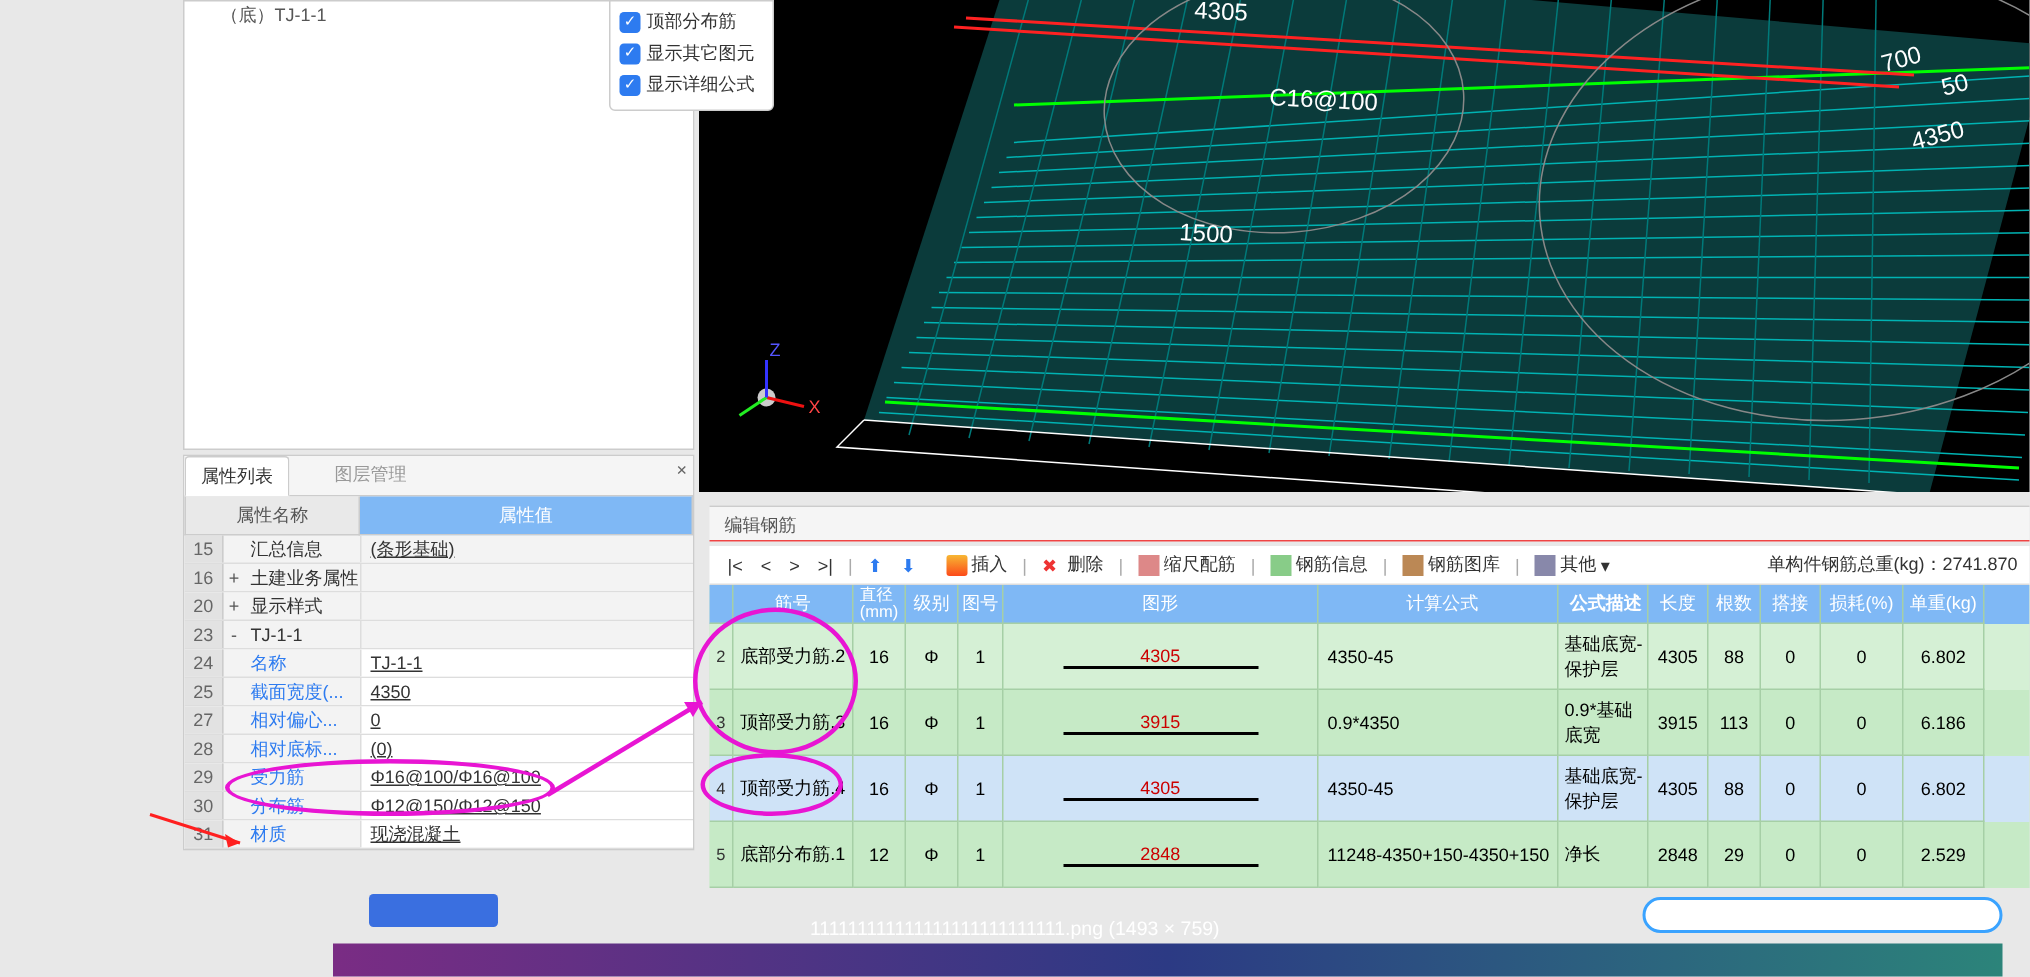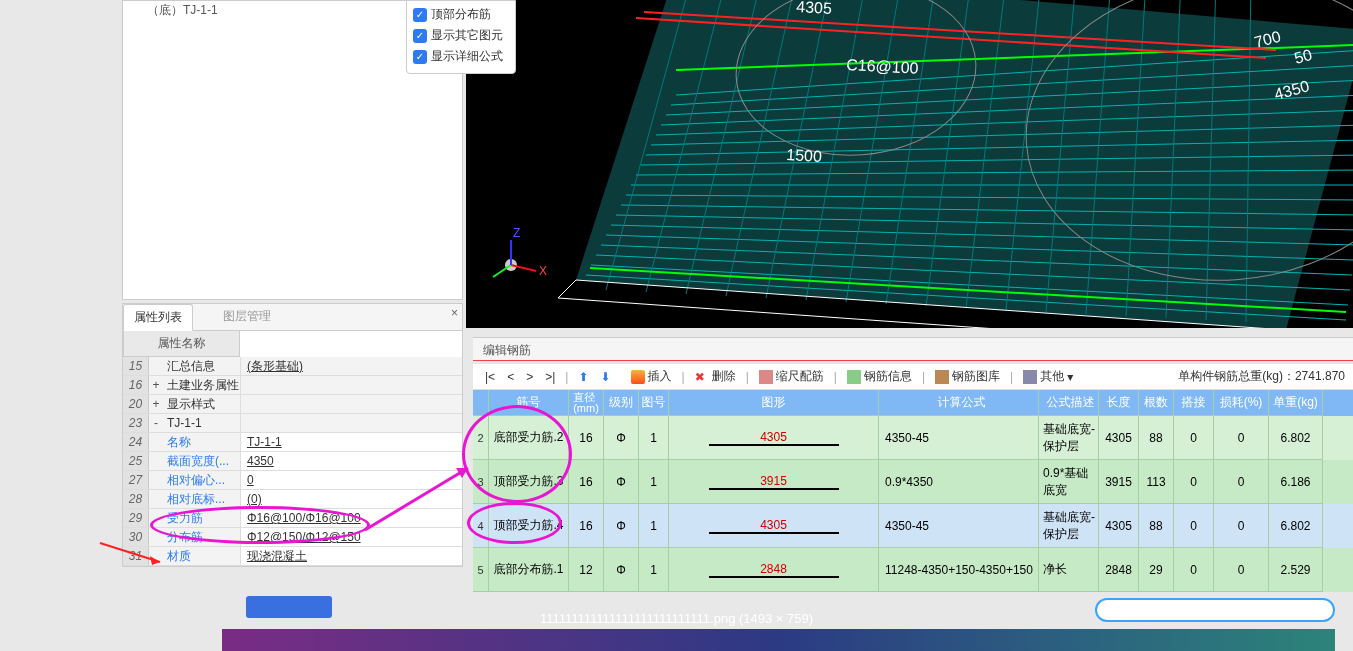--- a/index.html
+++ b/index.html
@@ -27,21 +27,21 @@
   .prop-panel { position: absolute; left: 122px; top: 303px; width: 341px; background:#fff; border:1px solid #ccc; }
   .close-x { position:absolute; right:4px; top:2px; color:#666; cursor:pointer; font-size:12px;}
   .tabs { display:flex; border-bottom:1px solid #ccc; background:#f5f5f5;gap:20px; }
   .tab { padding: 4px 10px; color:#999; }
   .tab.active { background:#fff; color:#333; border:1px solid #ccc; border-bottom-color:#fff; margin-bottom:-1px; border-radius:3px 3px 0 0; }
   .grid-head { display:flex; }
   .grid-head .h1 { width: 117px; background:#e9e9e9; border:1px solid #ccc; border-top:none; text-align:center; padding:4px 0; color:#555;}
   .grid-head .h2 { flex:1; background:#7fb8f5; border:1px solid #ccc; border-top:none; border-left:none; text-align:center; padding:4px 0; color:#fff;}
   .grid-row { display:flex; border-bottom:1px solid #ddd; height:19px; align-items:center; background:#f3f3f3;}
   .grid-row:nth-child(odd){ background:#f3f3f3;}
-  .grid-row .rn { width:26px; text-align:left; color:#666; background:#e2e2e2; border-right:1px solid #ccc; align-self:stretch; display:flex;align-items:center;justify-content:center;font-style:italic;}
+  .grid-row .rn { width:26px; text-align:left; color:#666; background:#e2e2e2; border-right:1px solid #ccc; align-self:stretch; display:flex;align-items:center;justify-content:center;}
   .grid-row .ex { width:14px; text-align:center; color:#555; }
   .grid-row .nm { width:77px; color:#333; padding-left:4px; white-space:nowrap; overflow:hidden; }
   .grid-row .nm.blue { color:#2d7bf0; }
   .grid-row .vl { flex:1; padding-left:6px; color:#333; background:#fff; align-self:stretch; display:flex;align-items:center; border-left:1px solid #ddd;text-decoration:underline;}
   .grid-row .vl.gray { background:#f3f3f3;}
   .ellipse-mark { position:absolute; border:3px solid #e815d3; border-radius:50%; pointer-events:none; z-index:60;}
   .arrow-mark { position:absolute; z-index:60; }
 
   
   .edit-bar-title { position:absolute; left:473px; top:337px; right:0; height:24px; background:#f5f5f5; border-top:1px solid #ccc; border-bottom:1px solid #ef4444; padding:4px 10px; color:#555;}
@@ -188,20 +188,21 @@
   </div>
 
   <div class="prop-panel">
     <span class="close-x">×</span>
     <div class="tabs">
       <div class="tab active">属性列表</div>
       <div class="tab">图层管理</div>
     </div>
     <div class="grid-head">
       <div class="h1">属性名称</div>
+      <div class="h2">属性值</div>
     </div>
     <div>
       <div class="grid-row">
           <div class="rn">15</div>
           <div class="ex"></div>
           <div class="nm">汇总信息</div>
           <div class="vl gray">(条形基础)</div>
         </div>
       <div class="grid-row">
           <div class="rn">16</div>
@@ -325,21 +326,21 @@
   <div class="rebar-tbl">
     <div class="rt-head">
       <div class="c-idx"></div>
       <div class="c-name">筋号</div>
       <div class="c-dia" style="white-space:pre; font-size:11px; line-height:1;">直径
 (mm)</div>
       <div class="c-lvl">级别</div>
       <div class="c-tno">图号</div>
       <div class="c-shape">图形</div>
       <div class="c-formula" style="justify-content:center !important;">计算公式</div>
-      <div class="c-desc" style="justify-content:center !important;">公式描述</div>
+      <div class="c-desc" style="justify-content:center !important;font-weight:bold;">公式描述</div>
       <div class="c-len">长度</div>
       <div class="c-qty">根数</div>
       <div class="c-lap">搭接</div>
       <div class="c-loss">损耗(%)</div>
       <div class="c-uw">单重(kg)</div>
     </div>
     <div id="rt-body">
         <div class="rt-row">
           <div class="c-idx">2</div>
           <div class="c-name">底部受力筋.2</div>

